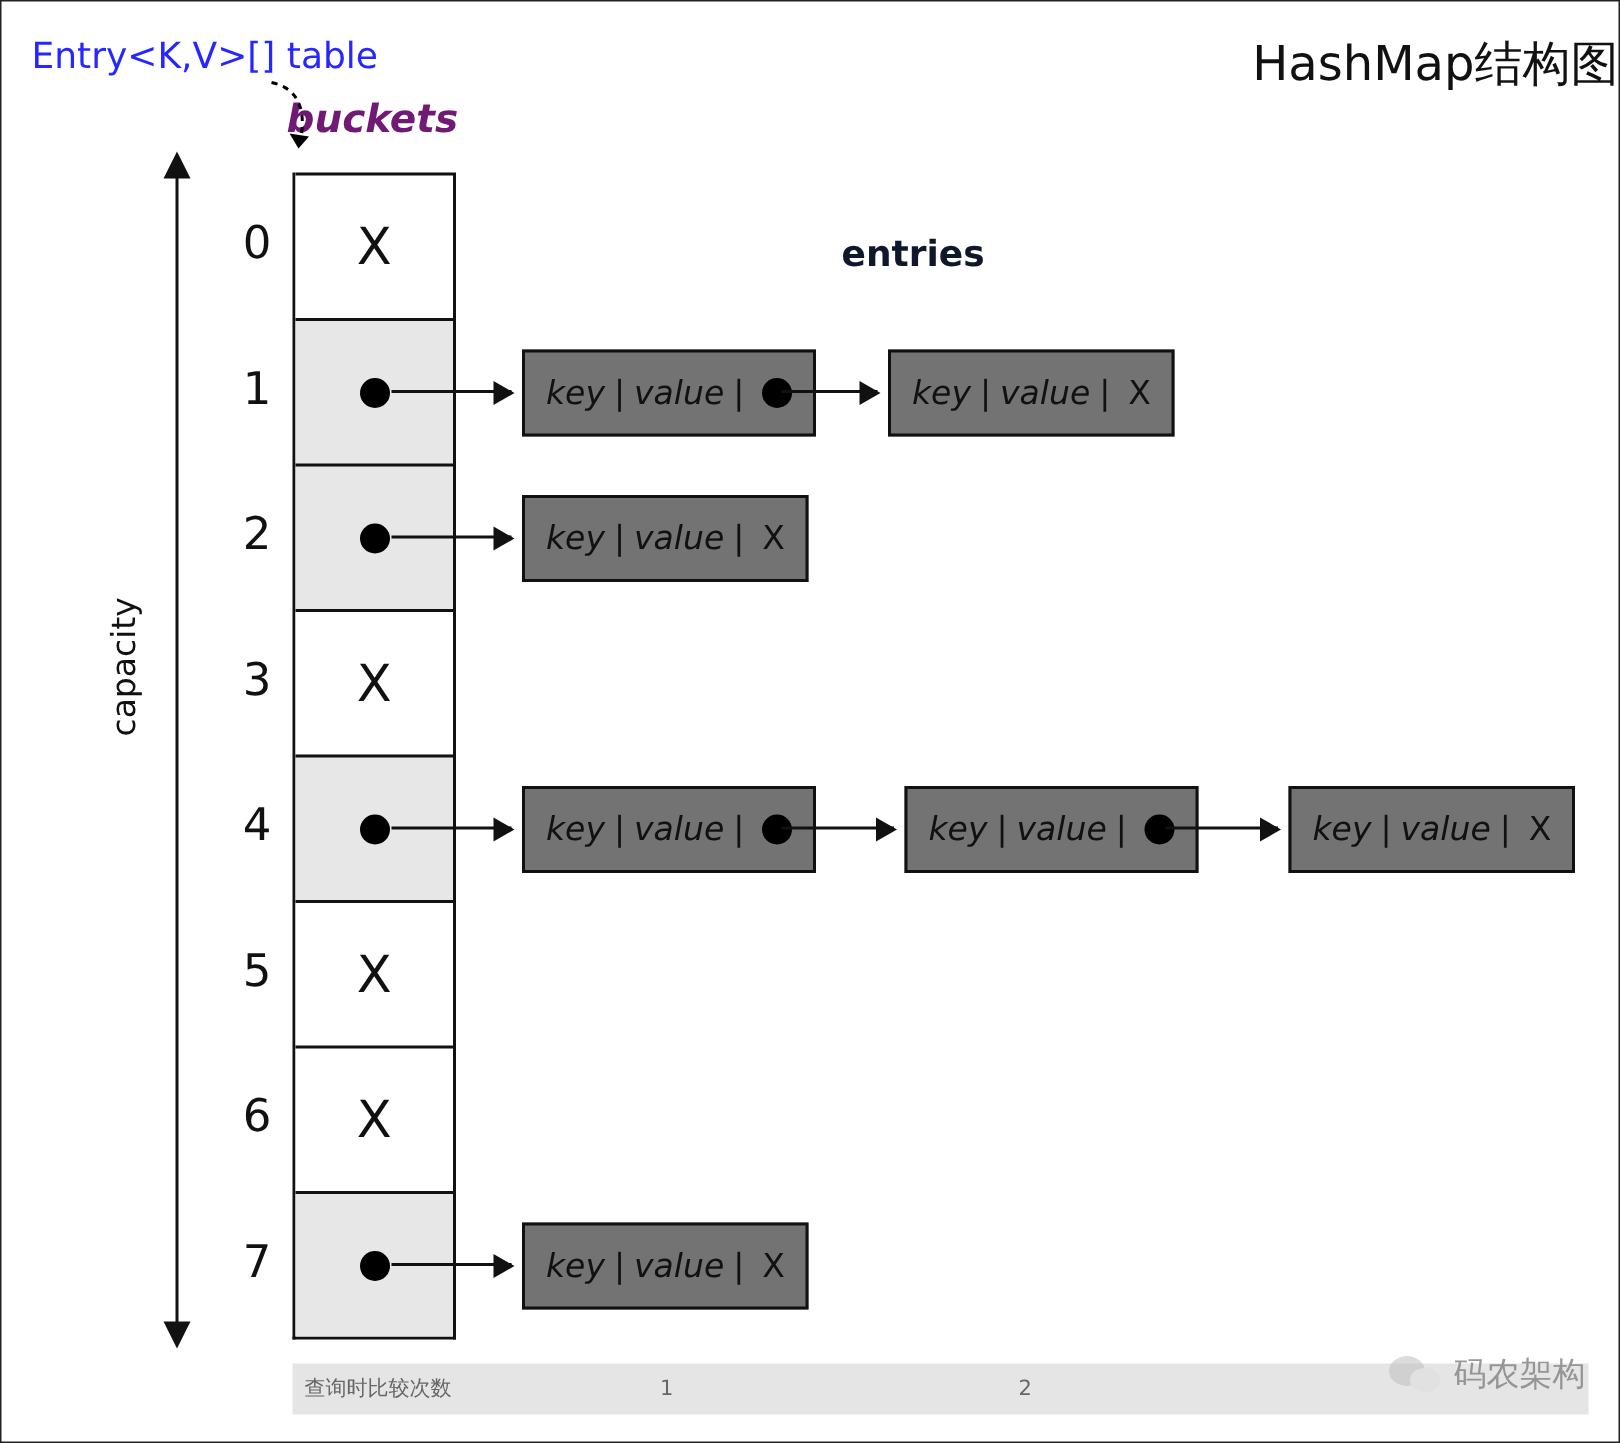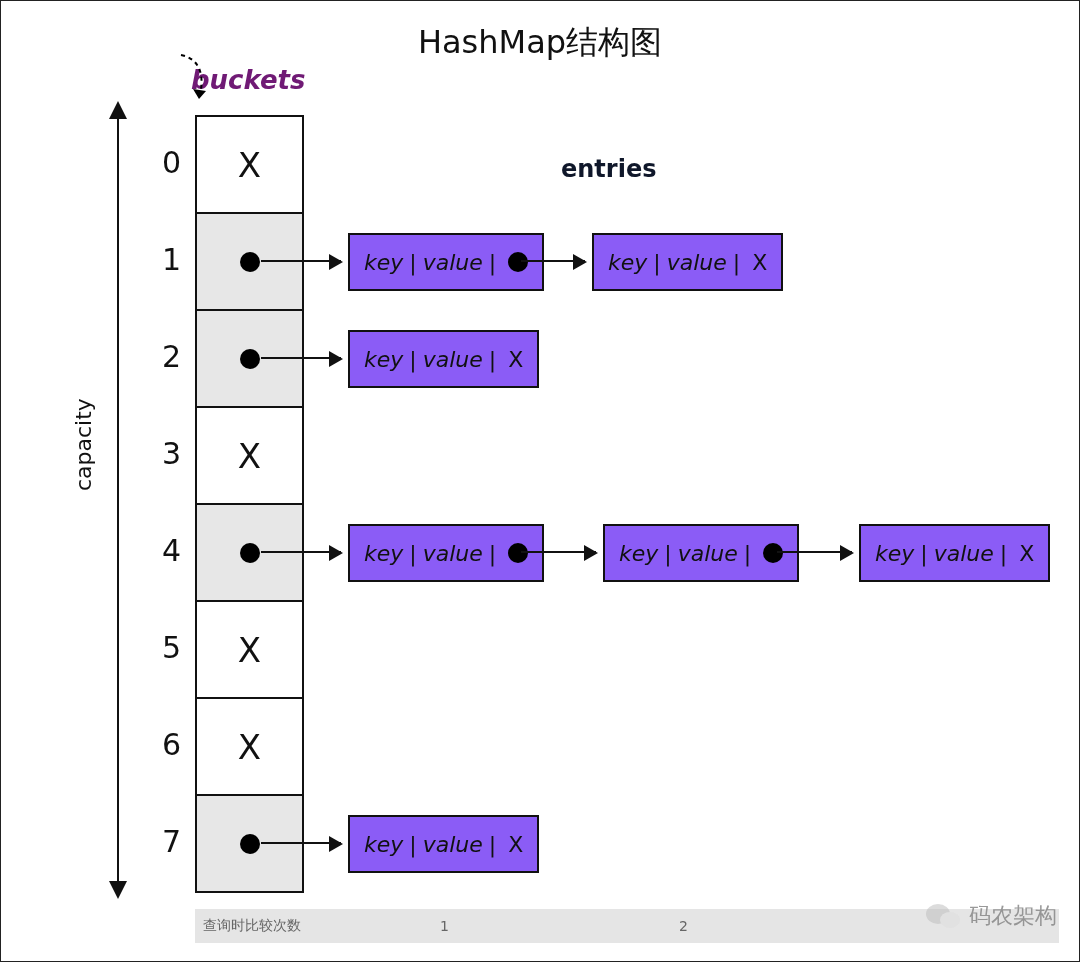--- a/index.html
+++ b/index.html
@@ -21,21 +21,21 @@
     left: 20px;
     top: 22px;
     color: #2626ff;
     font-size: 24px;
   }
   .title {
     position: absolute;
     left: 0;
     right: 0;
     top: 20px;
-    text-align: center;
+    text-align: right;
     font-size: 32px;
     color: #111;
   }
   .buckets-label {
     position: absolute;
     left: 190px;
     top: 64px;
     font-size: 26px;
     font-weight: 700;
     color: #701a75;
@@ -115,21 +115,21 @@
   }
   .cap-arrow.up   { top: 100px; border-bottom: 18px solid #111; }
   .cap-arrow.down { top: 880px; border-top: 18px solid #111; }
 
   
   .node {
     position: absolute;
     height: 54px;
     padding: 0 14px;
     border: 2px solid #111;
-    background: #8b5cf6;
+    background: #737373;
     display: inline-flex;
     align-items: center;
     font-size: 22px;
     font-style: italic;
     color: #111;
     white-space: nowrap;
   }
   .node .sep { margin: 0 6px; font-style: normal; }
   .node .last {
     font-style: normal;
@@ -182,20 +182,21 @@
     gap: 8px;
     opacity: 0.85;
   }
   .watermark svg { opacity: 0.6; }
 </style>
 </head>
 <body>
 
 <div class="page">
 
+  <div class="label-tl">Entry&lt;K,V&gt;[] table</div>
   <div class="title">HashMap结构图</div>
   <div class="buckets-label">buckets</div>
   <div class="entries-label">entries</div>
   <div class="capacity-label">capacity</div>
 
   <svg style="position:absolute;left:170px;top:50px;" width="60" height="60">
     <path d="M10 4 C 30 8, 34 26, 28 48" stroke="#000" stroke-width="2" fill="none" stroke-dasharray="4 4"></path>
     <polygon points="28,48 22,38 35,40" fill="#000"></polygon>
   </svg>
 

